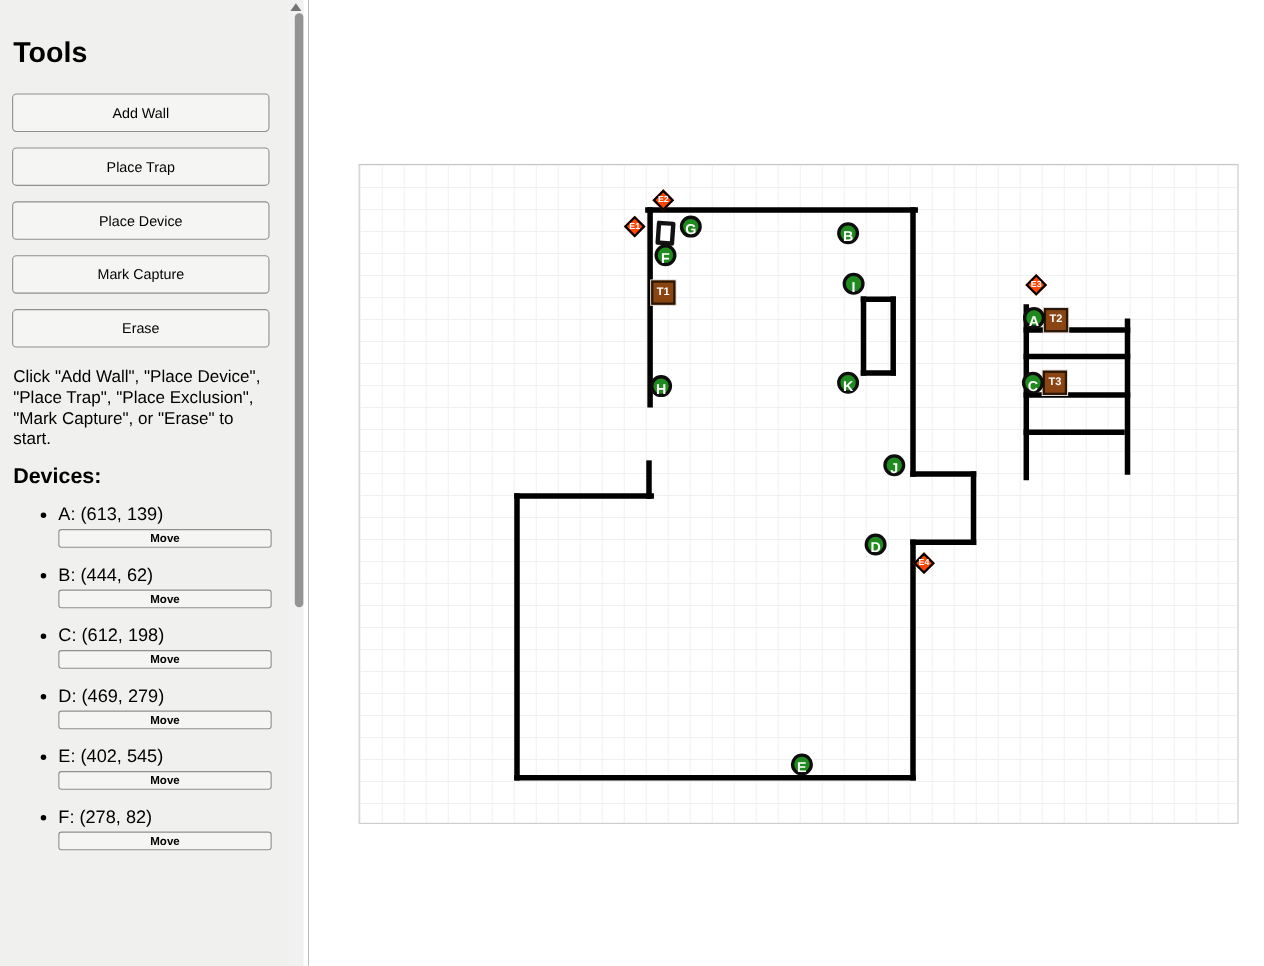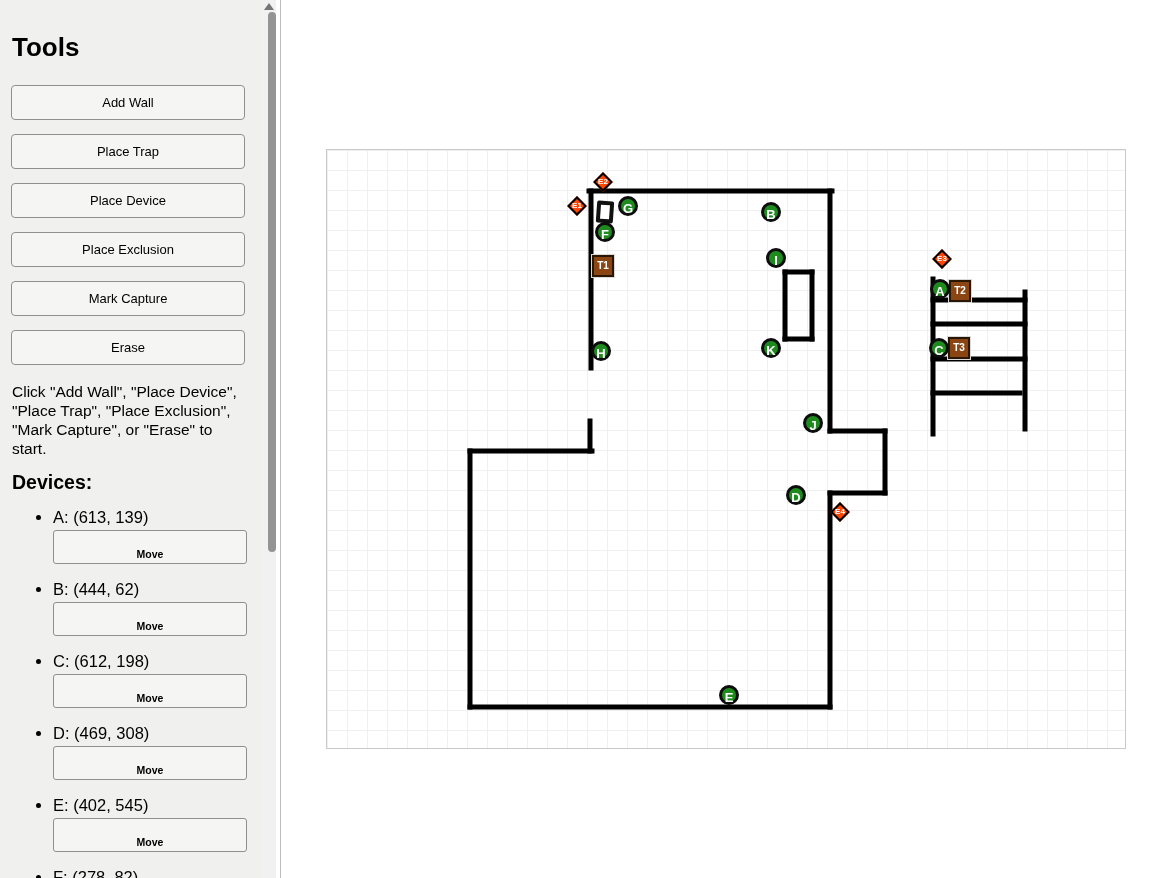--- a/index.html
+++ b/index.html
@@ -32,21 +32,21 @@
   }
   .devices-title {
     font-size:19.5px; font-weight:bold; margin:13px 0 14px 12px;
   }
   #device-list {
     margin:0; padding:0 0 0 53px; list-style:disc;
   }
   #device-list li { margin:0 0 16px 0; font-size:16.5px; }
   .device-coord-label { display:block; margin-bottom:3px; }
   .move-btn {
-    display:block; width:194px; height:17px; padding:16px;
+    display:block; width:194px; height:17px; padding:0;
     background:#f5f5f4; border:1px solid #8f8f8f; border-radius:3px;
     font-family:inherit; font-size:10.5px; font-weight:700; color:#000;
     line-height:14px; text-align:center; cursor:pointer;
   }
   
   #scrollbar {
     position:absolute; left:262px; top:0; width:14px; height:878px;
     background:#f1f1f1;
   }
   #scroll-arrow-up {
@@ -101,41 +101,40 @@
 </head>
 <body>
 
 <div id="sidebar">
   <div id="sidebar-content">
     <h1 class="tools-title">Tools</h1>
     <div id="tool-buttons">
         <button class="tool-btn">Add Wall</button>
         <button class="tool-btn">Place Trap</button>
         <button class="tool-btn">Place Device</button>
-        <button class="tool-btn">Place Exclusion</button>
         <button class="tool-btn">Mark Capture</button>
         <button class="tool-btn">Erase</button>
       </div>
     <p class="instructions">Click "Add Wall", "Place Device", "Place Trap", "Place Exclusion", "Mark Capture", or "Erase" to start.</p>
     <h2 class="devices-title">Devices:</h2>
     <ul id="device-list">
         <li>
           <span class="device-coord-label">A: (613, 139)</span>
           <button class="move-btn">Move</button>
         </li>
         <li>
           <span class="device-coord-label">B: (444, 62)</span>
           <button class="move-btn">Move</button>
         </li>
         <li>
           <span class="device-coord-label">C: (612, 198)</span>
           <button class="move-btn">Move</button>
         </li>
         <li>
-          <span class="device-coord-label">D: (469, 308)</span>
+          <span class="device-coord-label">D: (469, 279)</span>
           <button class="move-btn">Move</button>
         </li>
         <li>
           <span class="device-coord-label">E: (402, 545)</span>
           <button class="move-btn">Move</button>
         </li>
         <li>
           <span class="device-coord-label">F: (278, 82)</span>
           <button class="move-btn">Move</button>
         </li>

